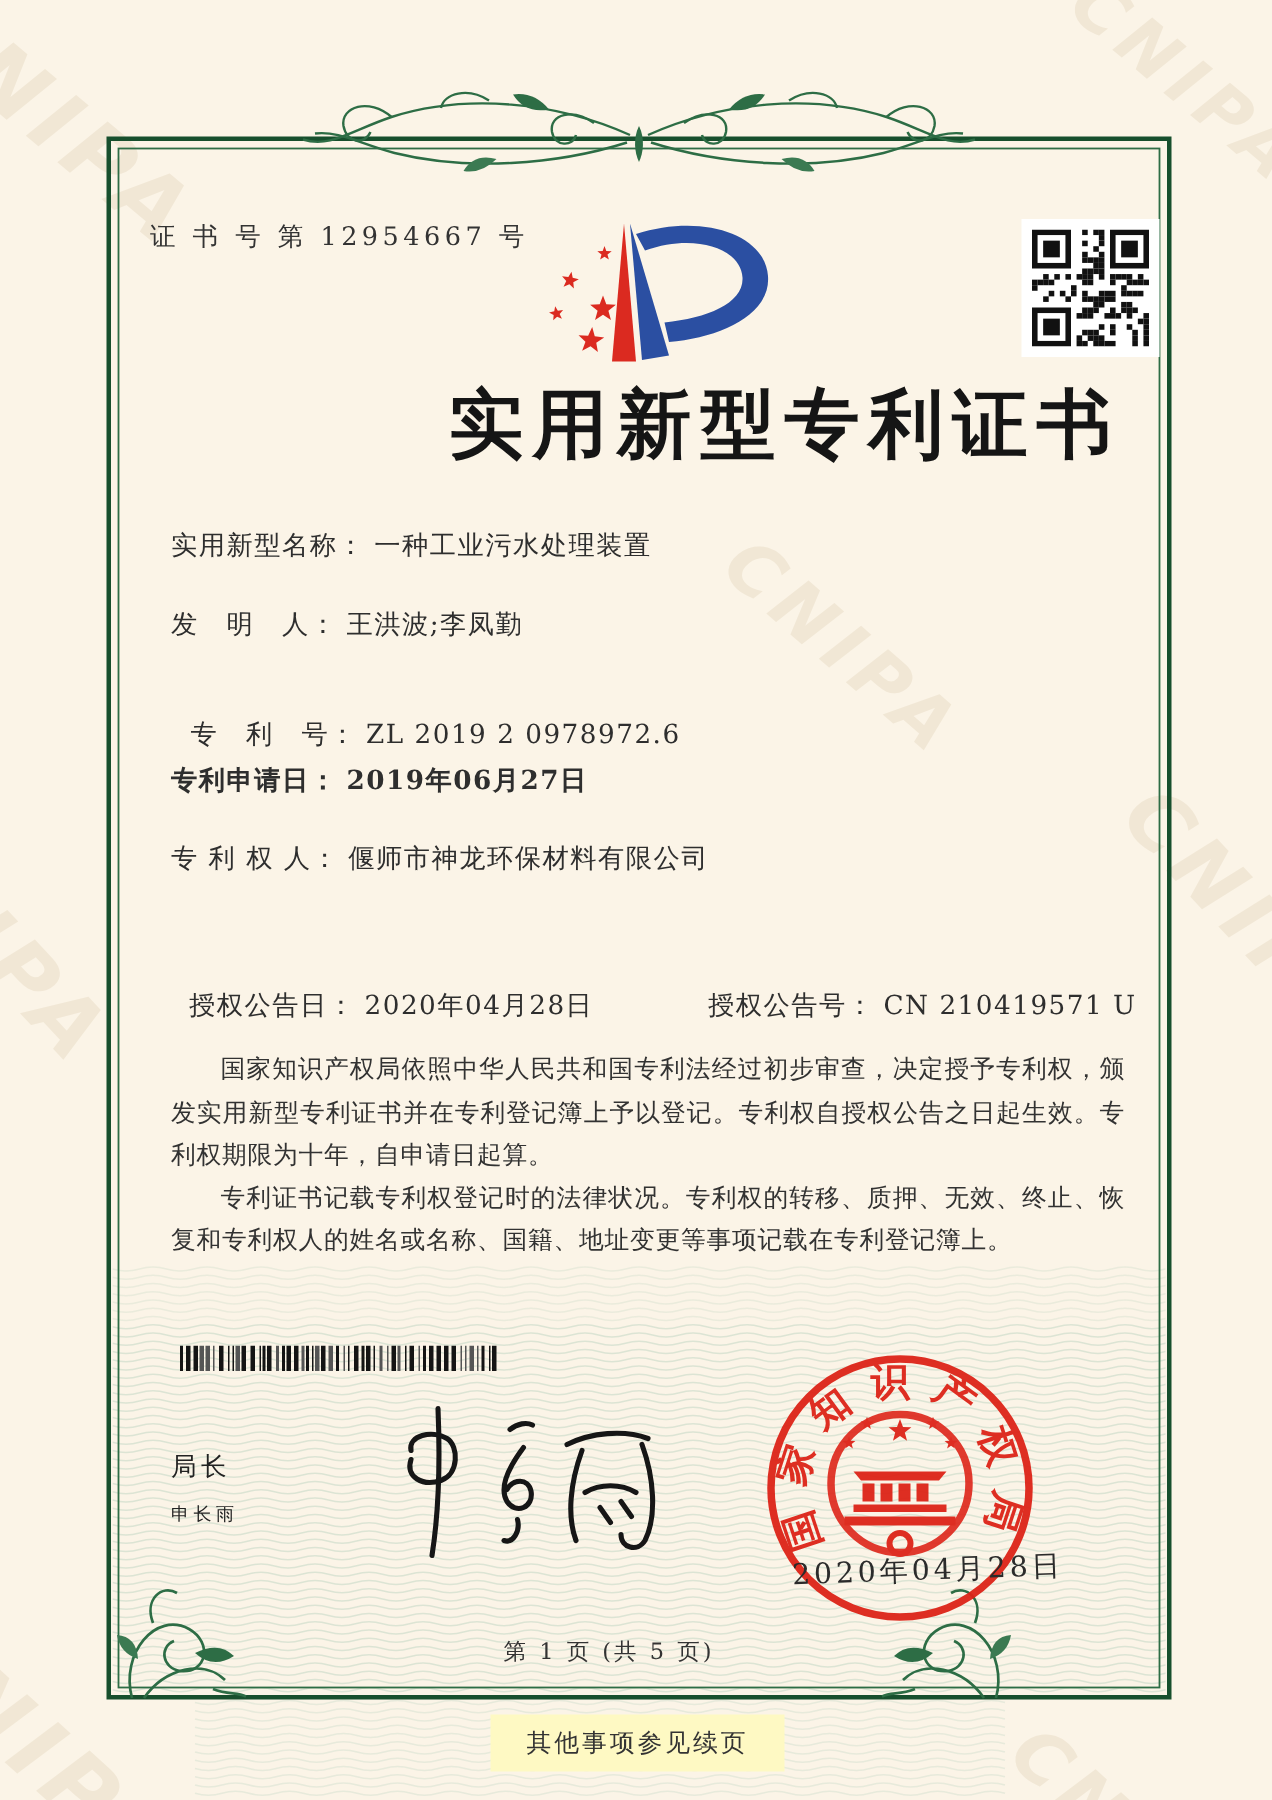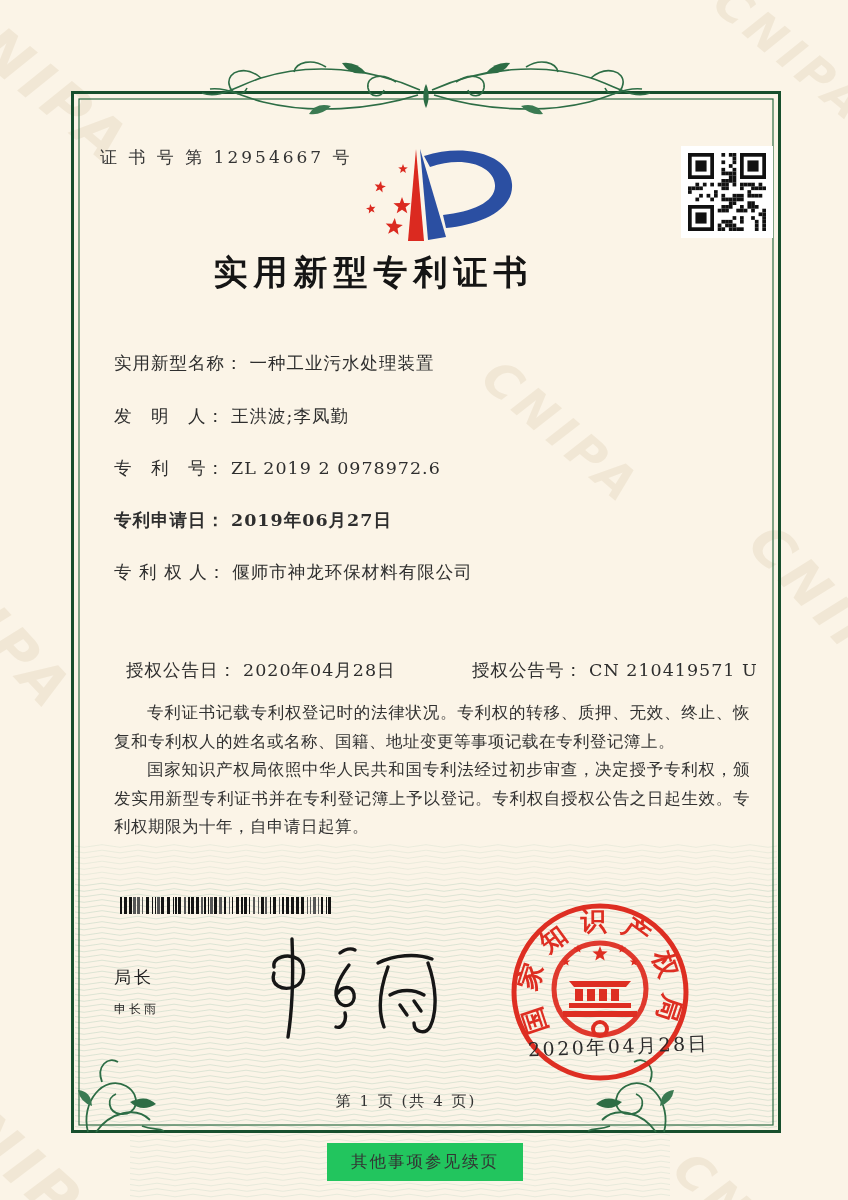--- a/index.html
+++ b/index.html
@@ -9,37 +9,37 @@
     font-family:"DejaVu Serif","Liberation Serif",serif;color:#2b2b2b;
   }
   .wm{
     position:absolute;font-family:"DejaVu Sans","Liberation Sans",sans-serif;
     font-weight:bold;font-style:italic;color:#f1e7d5;letter-spacing:6px;
     transform-origin:0 0;pointer-events:none;white-space:nowrap;
   }
   svg.layer{position:absolute;left:0;top:0;}
   .cert-no{position:absolute;left:100px;top:146px;font-size:17px;letter-spacing:3px;color:#333;}
   .qr-pad{position:absolute;left:681px;top:146px;width:92px;height:92px;background:#fff;}
-  .title{position:absolute;left:0;top:250px;width:747px;text-align:center;
-    font-size:34px;font-weight:bold;letter-spacing:6px;color:#151515;}
+  .title{position:absolute;left:0;top:250px;width:747px;text-align:right;
+    font-size:50px;font-weight:bold;letter-spacing:6px;color:#151515;}
   .frow{position:absolute;left:114px;font-size:17.5px;letter-spacing:1px;color:#2e2e2e;white-space:nowrap;}
   .frow .lab{display:inline-block;}
   .frow .val{display:inline-block;margin-left:6px;}
   .paras{position:absolute;left:114px;top:699px;width:636px;font-size:16.5px;
     line-height:28.5px;letter-spacing:0.5px;color:#323232;text-align:justify;}
   .paras p{margin:0;text-indent:2em;}
   .sig-title{position:absolute;left:114px;top:966px;font-size:17px;letter-spacing:3px;
     font-family:Liberation Sans, sans-serif;color:#222;}
   .sig-name{position:absolute;left:114px;top:1001px;font-size:12px;letter-spacing:3px;
     font-family:"DejaVu Sans","Liberation Sans",sans-serif;color:#222;}
   .seal-date{position:absolute;left:528px;top:1034px;font-size:19px;letter-spacing:2.5px;
     color:#2b2b2b;transform:rotate(-2deg);}
   .page-ind{position:absolute;left:0;top:1092px;width:812px;text-align:center;
     font-size:15px;letter-spacing:2px;color:#333;}
-  .foot-note{position:absolute;left:327px;top:1143px;width:196px;height:38px;background:#22c55e;
+  .foot-note{position:absolute;left:327px;top:1143px;width:196px;height:38px;background:#fef9c3;
     text-align:center;line-height:38px;font-size:16.5px;letter-spacing:2px;color:#333;}
 </style>
 </head>
 <body>
 
 <div class="page">
 
   <div class="wm" style="left:-28px;top:-18px;font-size:58px;transform:rotate(40deg);">CNIPA</div>
   <div class="wm" style="left:738px;top:-26px;font-size:46px;transform:rotate(40deg);">CNIPA</div>
   <div class="wm" style="left:508px;top:348px;font-size:48px;transform:rotate(41deg);">CNIPA</div>
@@ -284,39 +284,39 @@
     </svg>
 
   <div class="title">实用新型专利证书</div>
 
   <div class="frow" style="top:351px;">
     <span class="lab">实用新型名称：</span><span class="val">一种工业污水处理装置</span>
   </div>
   <div class="frow" style="top:404px;">
     <span class="lab">发　明　人：</span><span class="val">王洪波;李凤勤</span>
   </div>
-  <div class="frow" style="top:456px;">
+  <div class="frow" style="top:477px;margin-left:13px;">
     <span class="lab">专　利　号：</span><span class="val">ZL 2019 2 0978972.6</span>
   </div>
   <div class="frow" style="top:508px;font-weight:bold;">
     <span class="lab">专利申请日：</span><span class="val">2019年06月27日</span>
   </div>
   <div class="frow" style="top:560px;text-align:right;">
     <span class="lab">专 利 权 人：</span><span class="val">偃师市神龙环保材料有限公司</span>
   </div>
   <div class="frow" style="top:658px;margin-left:12px;">
     <span class="lab">授权公告日：</span><span class="val">2020年04月28日</span>
   </div>
   <div class="frow" style="left:472px;top:658px;">
     <span class="lab">授权公告号：</span><span class="val">CN 210419571 U</span>
   </div>
 
   <div class="paras">
+    <p>国家知识产权局依照中华人民共和国专利法经过初步审查，决定授予专利权，颁发实用新型专利证书并在专利登记簿上予以登记。专利权自授权公告之日起生效。专利权期限为十年，自申请日起算。</p>
     <p>专利证书记载专利权登记时的法律状况。专利权的转移、质押、无效、终止、恢复和专利权人的姓名或名称、国籍、地址变更等事项记载在专利登记簿上。</p>
-    <p>国家知识产权局依照中华人民共和国专利法经过初步审查，决定授予专利权，颁发实用新型专利证书并在专利登记簿上予以登记。专利权自授权公告之日起生效。专利权期限为十年，自申请日起算。</p>
   </div>
 
   <svg id="barcode" class="layer" style="left:120px;top:897px;" width="216" height="17" viewBox="0 0 216 17">
       <rect x="0" y="0" width="2" height="17" fill="#141414"></rect>
       <rect x="4" y="0" width="3" height="17" fill="#141414"></rect>
       <rect x="9" y="0" width="3" height="17" fill="#141414"></rect>
       <rect x="13" y="0" width="3" height="17" fill="#555"></rect>
       <rect x="17" y="0" width="3" height="17" fill="#555"></rect>
       <rect x="22" y="0" width="1" height="17" fill="#555"></rect>
       <rect x="26" y="0" width="3" height="17" fill="#141414"></rect>
@@ -406,16 +406,16 @@
       <rect x="94" y="92" width="8" height="12"></rect>
       <rect x="106" y="92" width="8" height="12"></rect>
       <rect x="64" y="106" width="62" height="5"></rect>
       <rect x="58" y="114" width="74" height="6"></rect>
       <circle cx="95" cy="132" r="7" fill="none" stroke="#dd2418" stroke-width="4"></circle>
     </g>
   </svg>
 
   <div class="seal-date">2020年04月28日</div>
 
-  <div class="page-ind">第 1 页 (共 4 页)</div>
+  <div class="page-ind">第 1 页 (共 5 页)</div>
   <div class="foot-note">其他事项参见续页</div>
 
 </div>
 
 </body></html>

